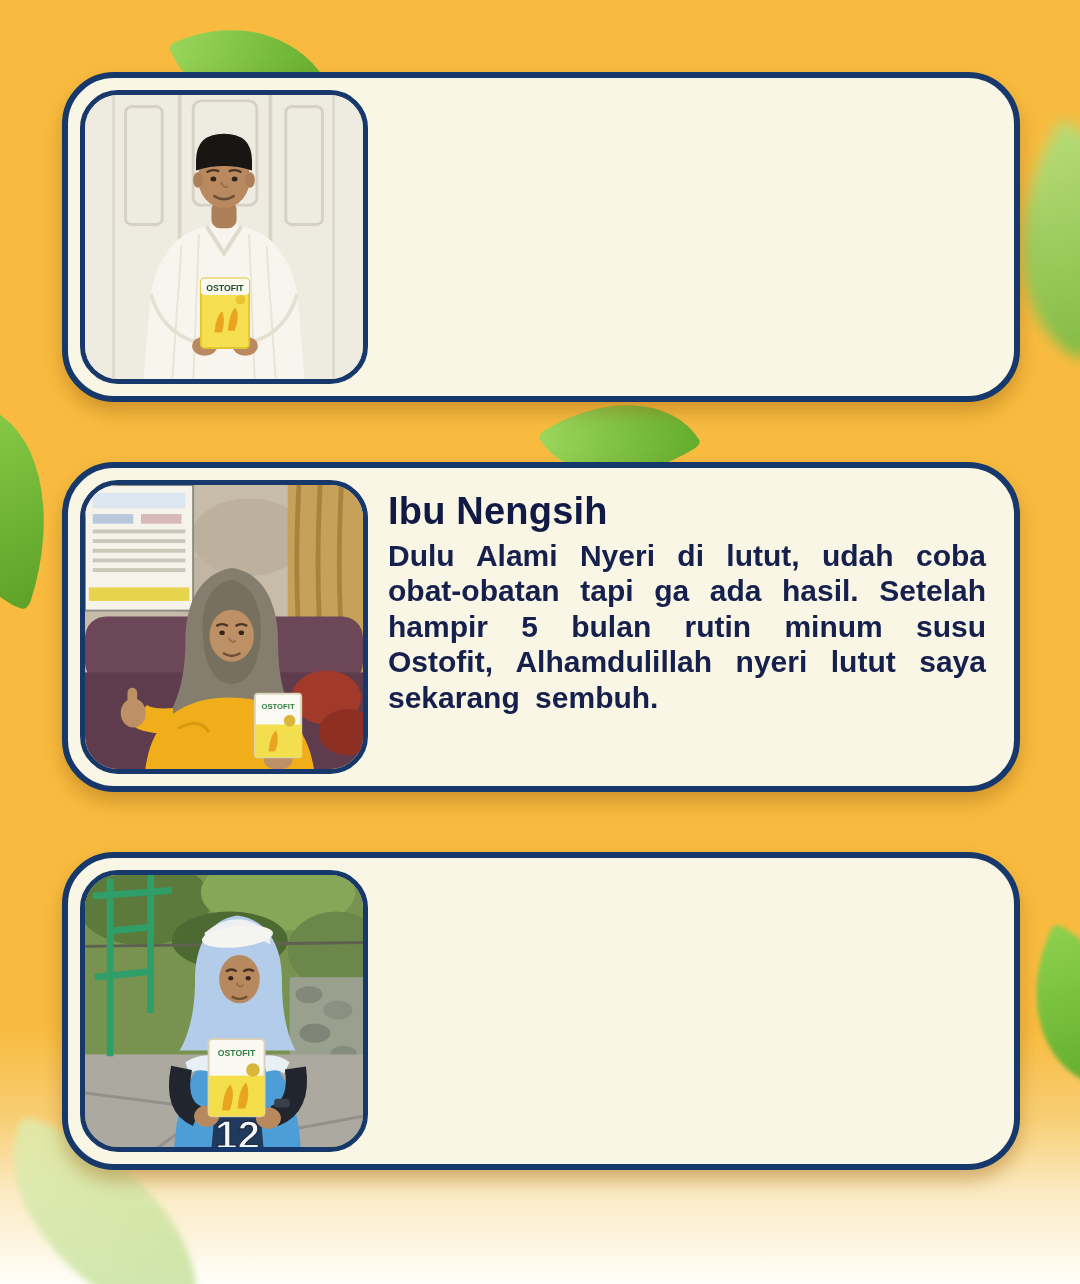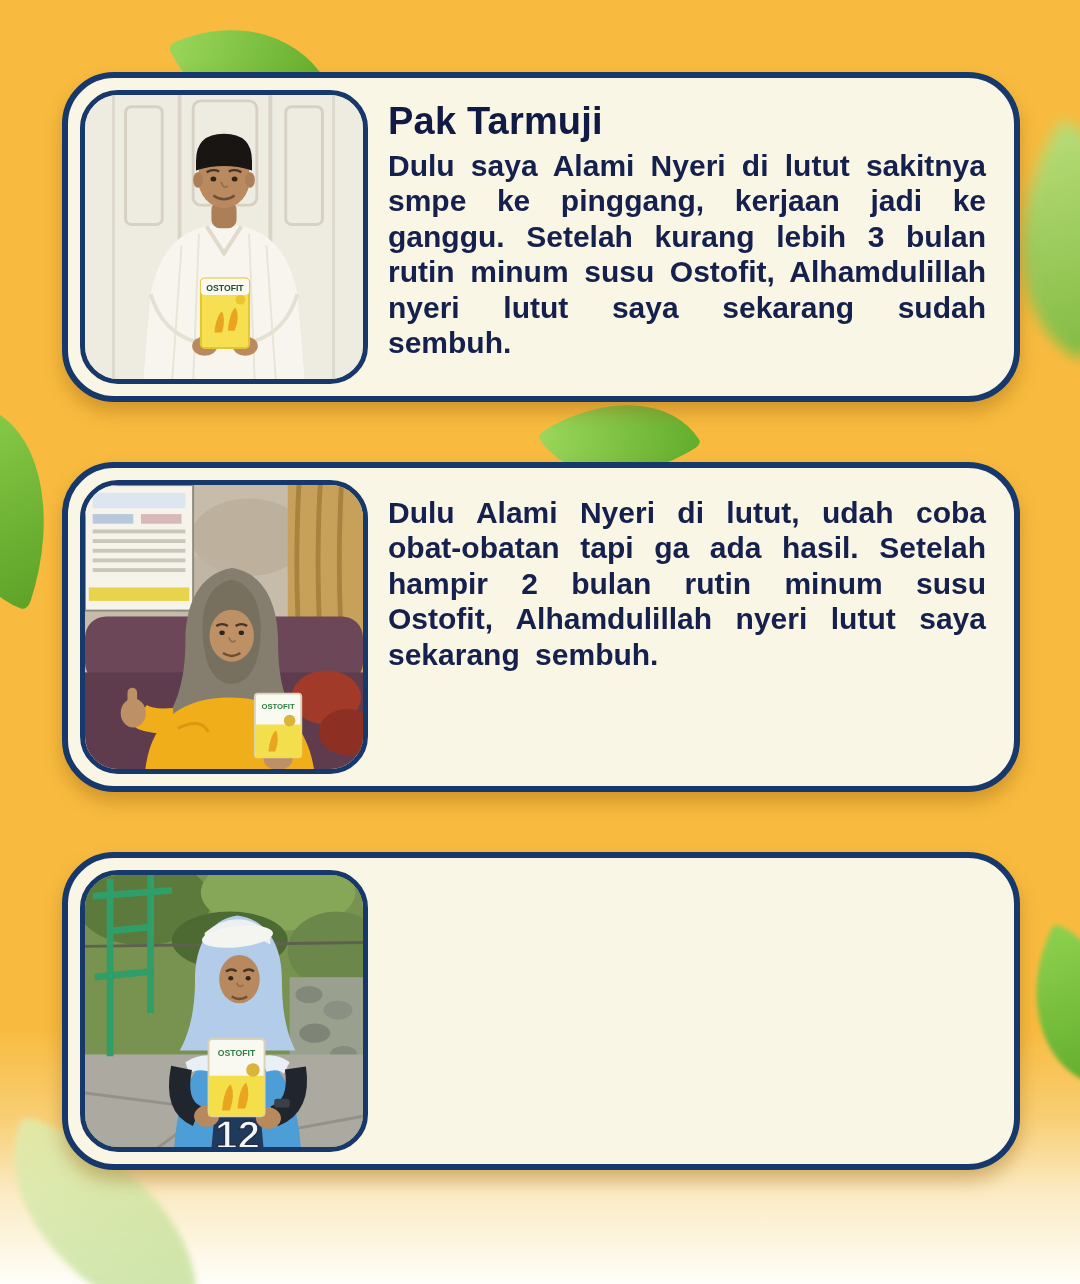--- a/index.html
+++ b/index.html
@@ -104,24 +104,20 @@
       <g>
         <rect x="120" y="196" width="50" height="72" rx="4" fill="#F6E052" stroke="#E0C62F" stroke-width="2"></rect>
         <rect x="120" y="196" width="50" height="17" rx="4" fill="#FCFAF0"></rect>
         <text x="145" y="209" text-anchor="middle" font-size="9" font-weight="bold" fill="#184F2F">OSTOFIT</text>
         <path d="M134 252 Q 136 234 142 230 Q 146 238 142 252 Z" fill="#E9A51F"></path>
         <path d="M148 250 Q 150 230 156 226 Q 161 236 155 250 Z" fill="#E9A51F"></path>
         <circle cx="161" cy="218" r="5" fill="#E9C62E"></circle>
       </g>
     </svg>
   </div>
-  <div class="content">
-    <h2>Pak Tarmuji</h2>
-    <p>Dulu saya Alami Nyeri di lutut sakitnya smpe ke pinggang, kerjaan jadi ke ganggu. Setelah kurang lebih 3 bulan rutin minum susu Ostofit, Alhamdulillah nyeri lutut saya sekarang sudah sembuh.</p>
-  </div>
 </section>
 
 <section class="card card-2">
   <div class="photo">
     <svg viewBox="0 0 288 306" preserveAspectRatio="xMidYMid slice">
       <rect width="288" height="306" fill="#C7BBAA"></rect>
       <ellipse cx="170" cy="60" rx="60" ry="40" fill="#B5A894" opacity=".6"></ellipse>
       <ellipse cx="120" cy="110" rx="50" ry="30" fill="#BFB2A0" opacity=".7"></ellipse>
       <g>
         <rect x="210" y="0" width="78" height="200" fill="#C7A159"></rect>
@@ -170,21 +166,22 @@
       <g>
         <rect x="176" y="222" width="48" height="66" rx="3" fill="#FBFAF2" stroke="#D9D2B8" stroke-width="2"></rect>
         <rect x="176" y="254" width="48" height="34" fill="#F3DF4E"></rect>
         <text x="200" y="238" text-anchor="middle" font-size="8" font-weight="bold" fill="#2E7D43">OSTOFIT</text>
         <path d="M190 282 Q 192 264 198 260 Q 202 270 197 282 Z" fill="#E9A51F"></path>
         <circle cx="212" cy="250" r="6" fill="#D9B53C"></circle>
       </g>
     </svg>
   </div>
   <div class="content">
-    <p>Dulu Alami Nyeri di lutut, udah coba obat-obatan tapi ga ada hasil. Setelah hampir 2 bulan rutin minum susu Ostofit, Alhamdulillah nyeri lutut saya sekarang sembuh.</p>
+    <h2>Ibu Nengsih</h2>
+    <p>Dulu Alami Nyeri di lutut, udah coba obat-obatan tapi ga ada hasil. Setelah hampir 5 bulan rutin minum susu Ostofit, Alhamdulillah nyeri lutut saya sekarang sembuh.</p>
   </div>
 </section>
 
 <section class="card card-3">
   <div class="photo">
     <svg viewBox="0 0 288 306" preserveAspectRatio="xMidYMid slice">
       <rect width="288" height="306" fill="#77934F"></rect>
       <ellipse cx="60" cy="40" rx="70" ry="45" fill="#5C7A3B"></ellipse>
       <ellipse cx="200" cy="30" rx="80" ry="40" fill="#86A758"></ellipse>
       <ellipse cx="150" cy="80" rx="60" ry="30" fill="#4E6A33"></ellipse>

